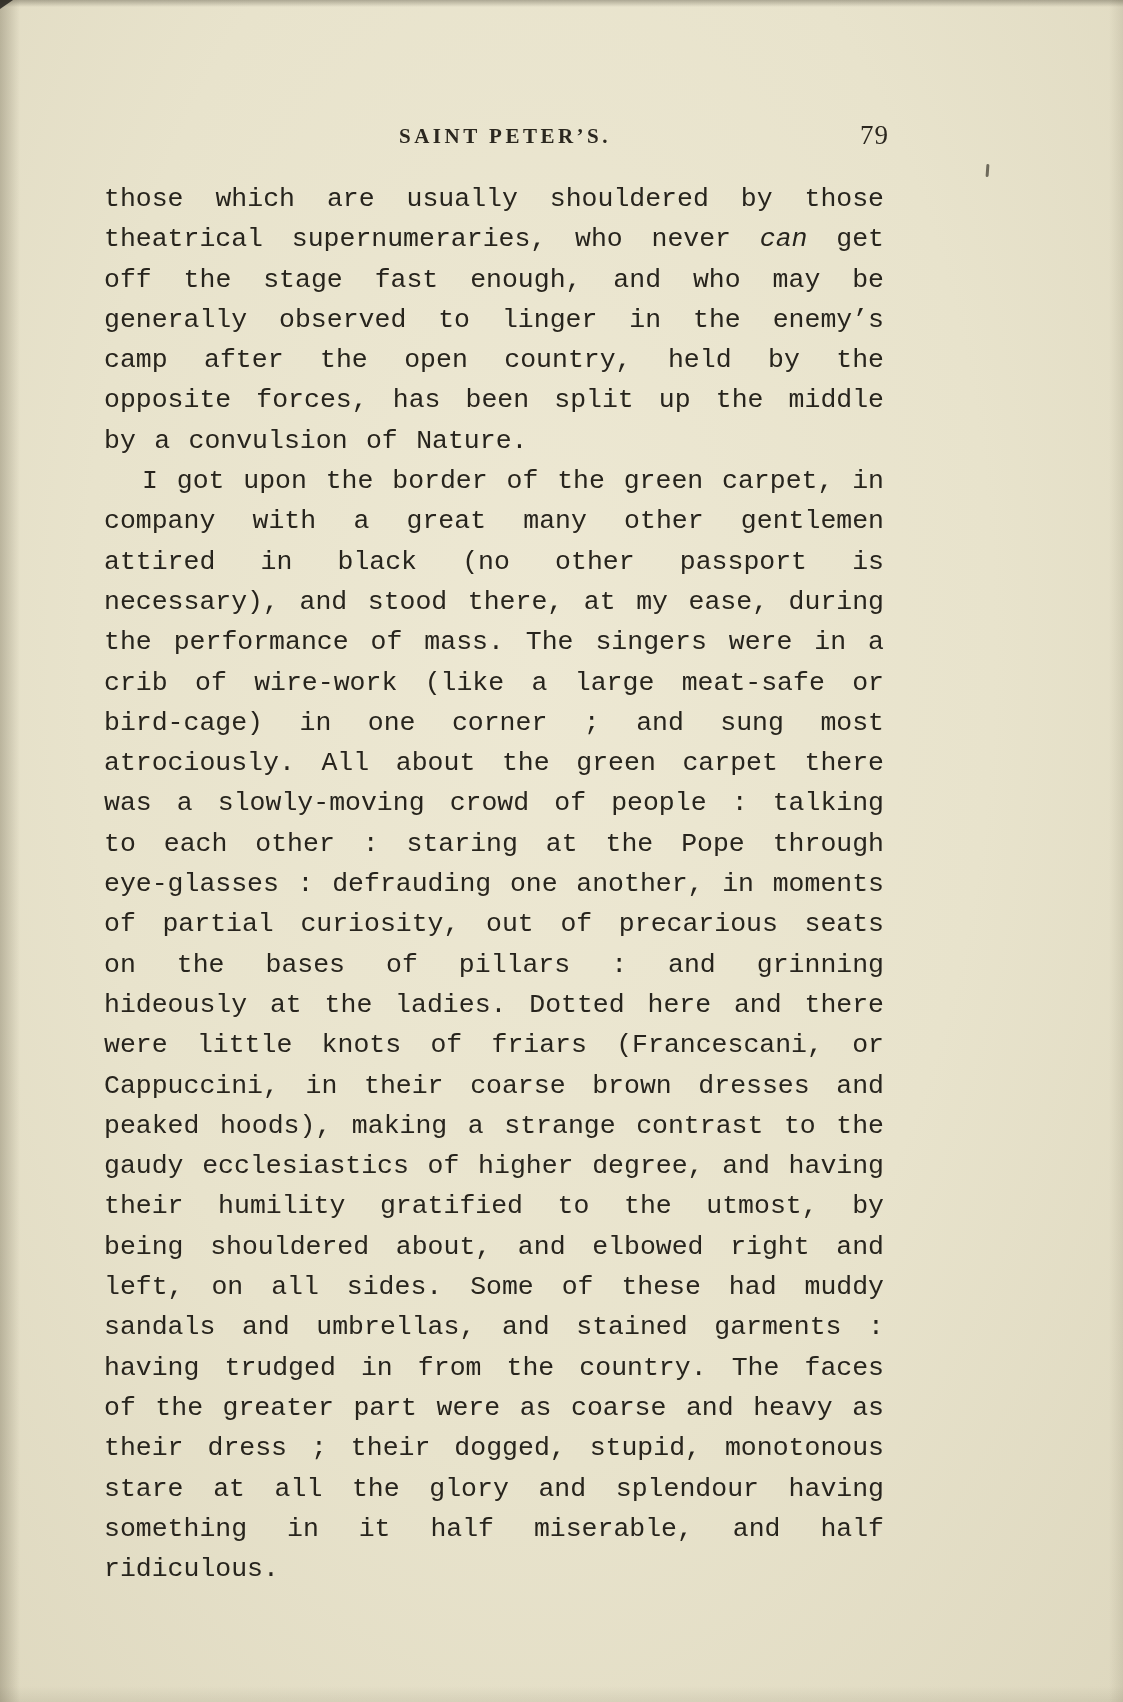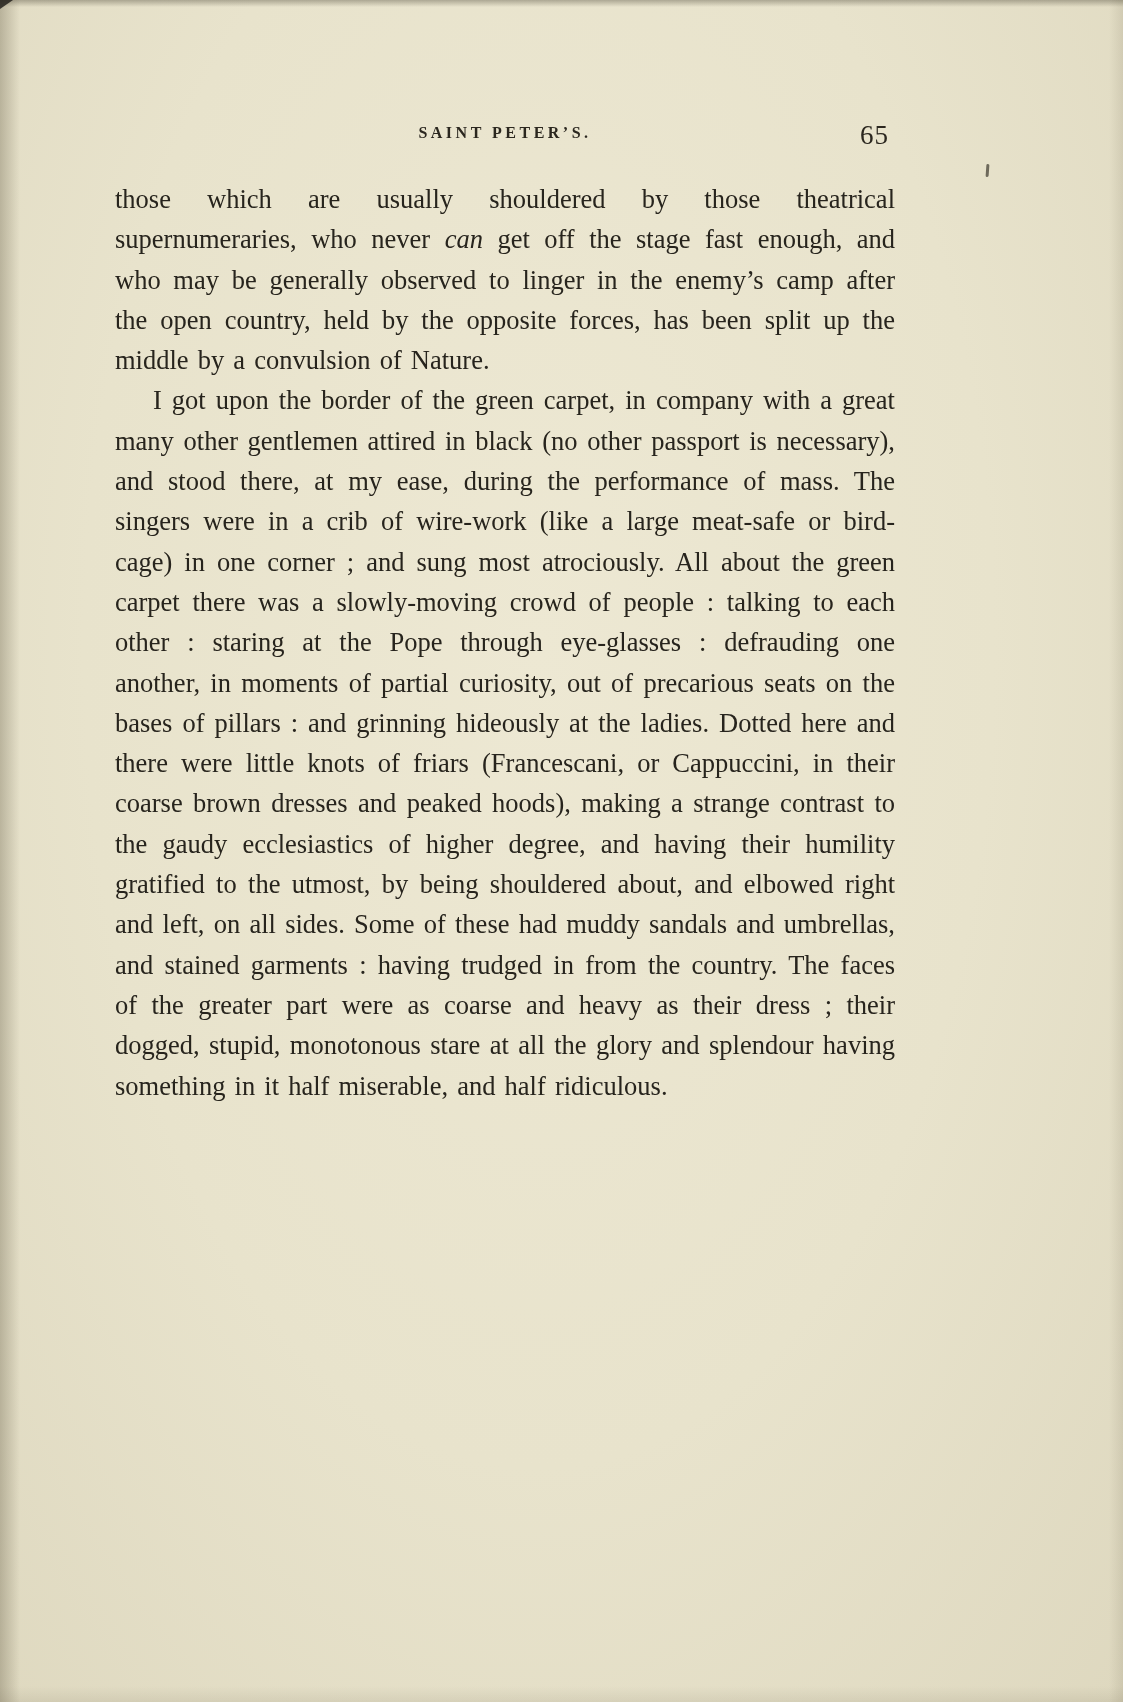--- a/index.html
+++ b/index.html
@@ -43,58 +43,59 @@
     left: 115px;
     width: 780px;
     height: 36px;
   }
 
   .running-title {
     position: absolute;
     left: 50%;
     transform: translateX(-50%);
     top: 4px;
-    font-size: 16px;
+    font-size: 21px;
     font-weight: 700;
     letter-spacing: 3.5px;
     white-space: nowrap;
     color: #2b271f;
   }
 
   .page-number {
     position: absolute;
     right: 6px;
     top: 0px;
     font-size: 27px;
     letter-spacing: 1px;
     color: #2b271f;
   }
 
   .page-body {
     position: absolute;
     top: 179px;
-    left: 115px;
+    left: 104px;
     width: 780px;
     font-size: 26.5px;
     line-height: 40.3px;
     text-align: justify;
     word-spacing: 2.5px;
+    font-family: Liberation Mono, monospace;
   }
 
   .page-body p { margin: 0; }
   .page-body p.indent { text-indent: 38px; }
   .page-body i { font-style: italic; }
 </style>
 </head>
 <body>
 
 <div class="corner-mark"></div>
 <div class="scan-artifact"></div>
 
 <div class="page-header">
   <span class="running-title">SAINT PETER’S.</span>
-  <span class="page-number">65</span>
+  <span class="page-number">79</span>
 </div>
 
 <div class="page-body">
     <p><span>those which are usually shouldered by those theatrical supernumeraries, who never </span><i>can</i><span> get off the stage fast enough, and who may be generally observed to linger in the enemy’s camp after the open country, held by the opposite forces, has been split up the middle by a convulsion of Nature.</span></p>
     <p class="indent"><span>I got upon the border of the green carpet, in company with a great many other gentlemen attired in black (no other passport is necessary), and stood there, at my ease, during the performance of mass. The singers were in a crib of wire-work (like a large meat-safe or bird-cage) in one corner&nbsp;; and sung most atrociously. All about the green carpet there was a slowly-moving crowd of people&nbsp;: talking to each other&nbsp;: staring at the Pope through eye-glasses&nbsp;: defrauding one another, in moments of partial curiosity, out of precarious seats on the bases of pillars&nbsp;: and grinning hideously at the ladies. Dotted here and there were little knots of friars (Francescani, or Cappuccini, in their coarse brown dresses and peaked hoods), making a strange contrast to the gaudy ecclesiastics of higher degree, and having their humility gratified to the utmost, by being shouldered about, and elbowed right and left, on all sides. Some of these had muddy sandals and umbrellas, and stained garments&nbsp;: having trudged in from the country. The faces of the greater part were as coarse and heavy as their dress&nbsp;; their dogged, stupid, monotonous stare at all the glory and splendour having something in it half miserable, and half ridiculous.</span></p>
   </div>
 
 </body></html>

